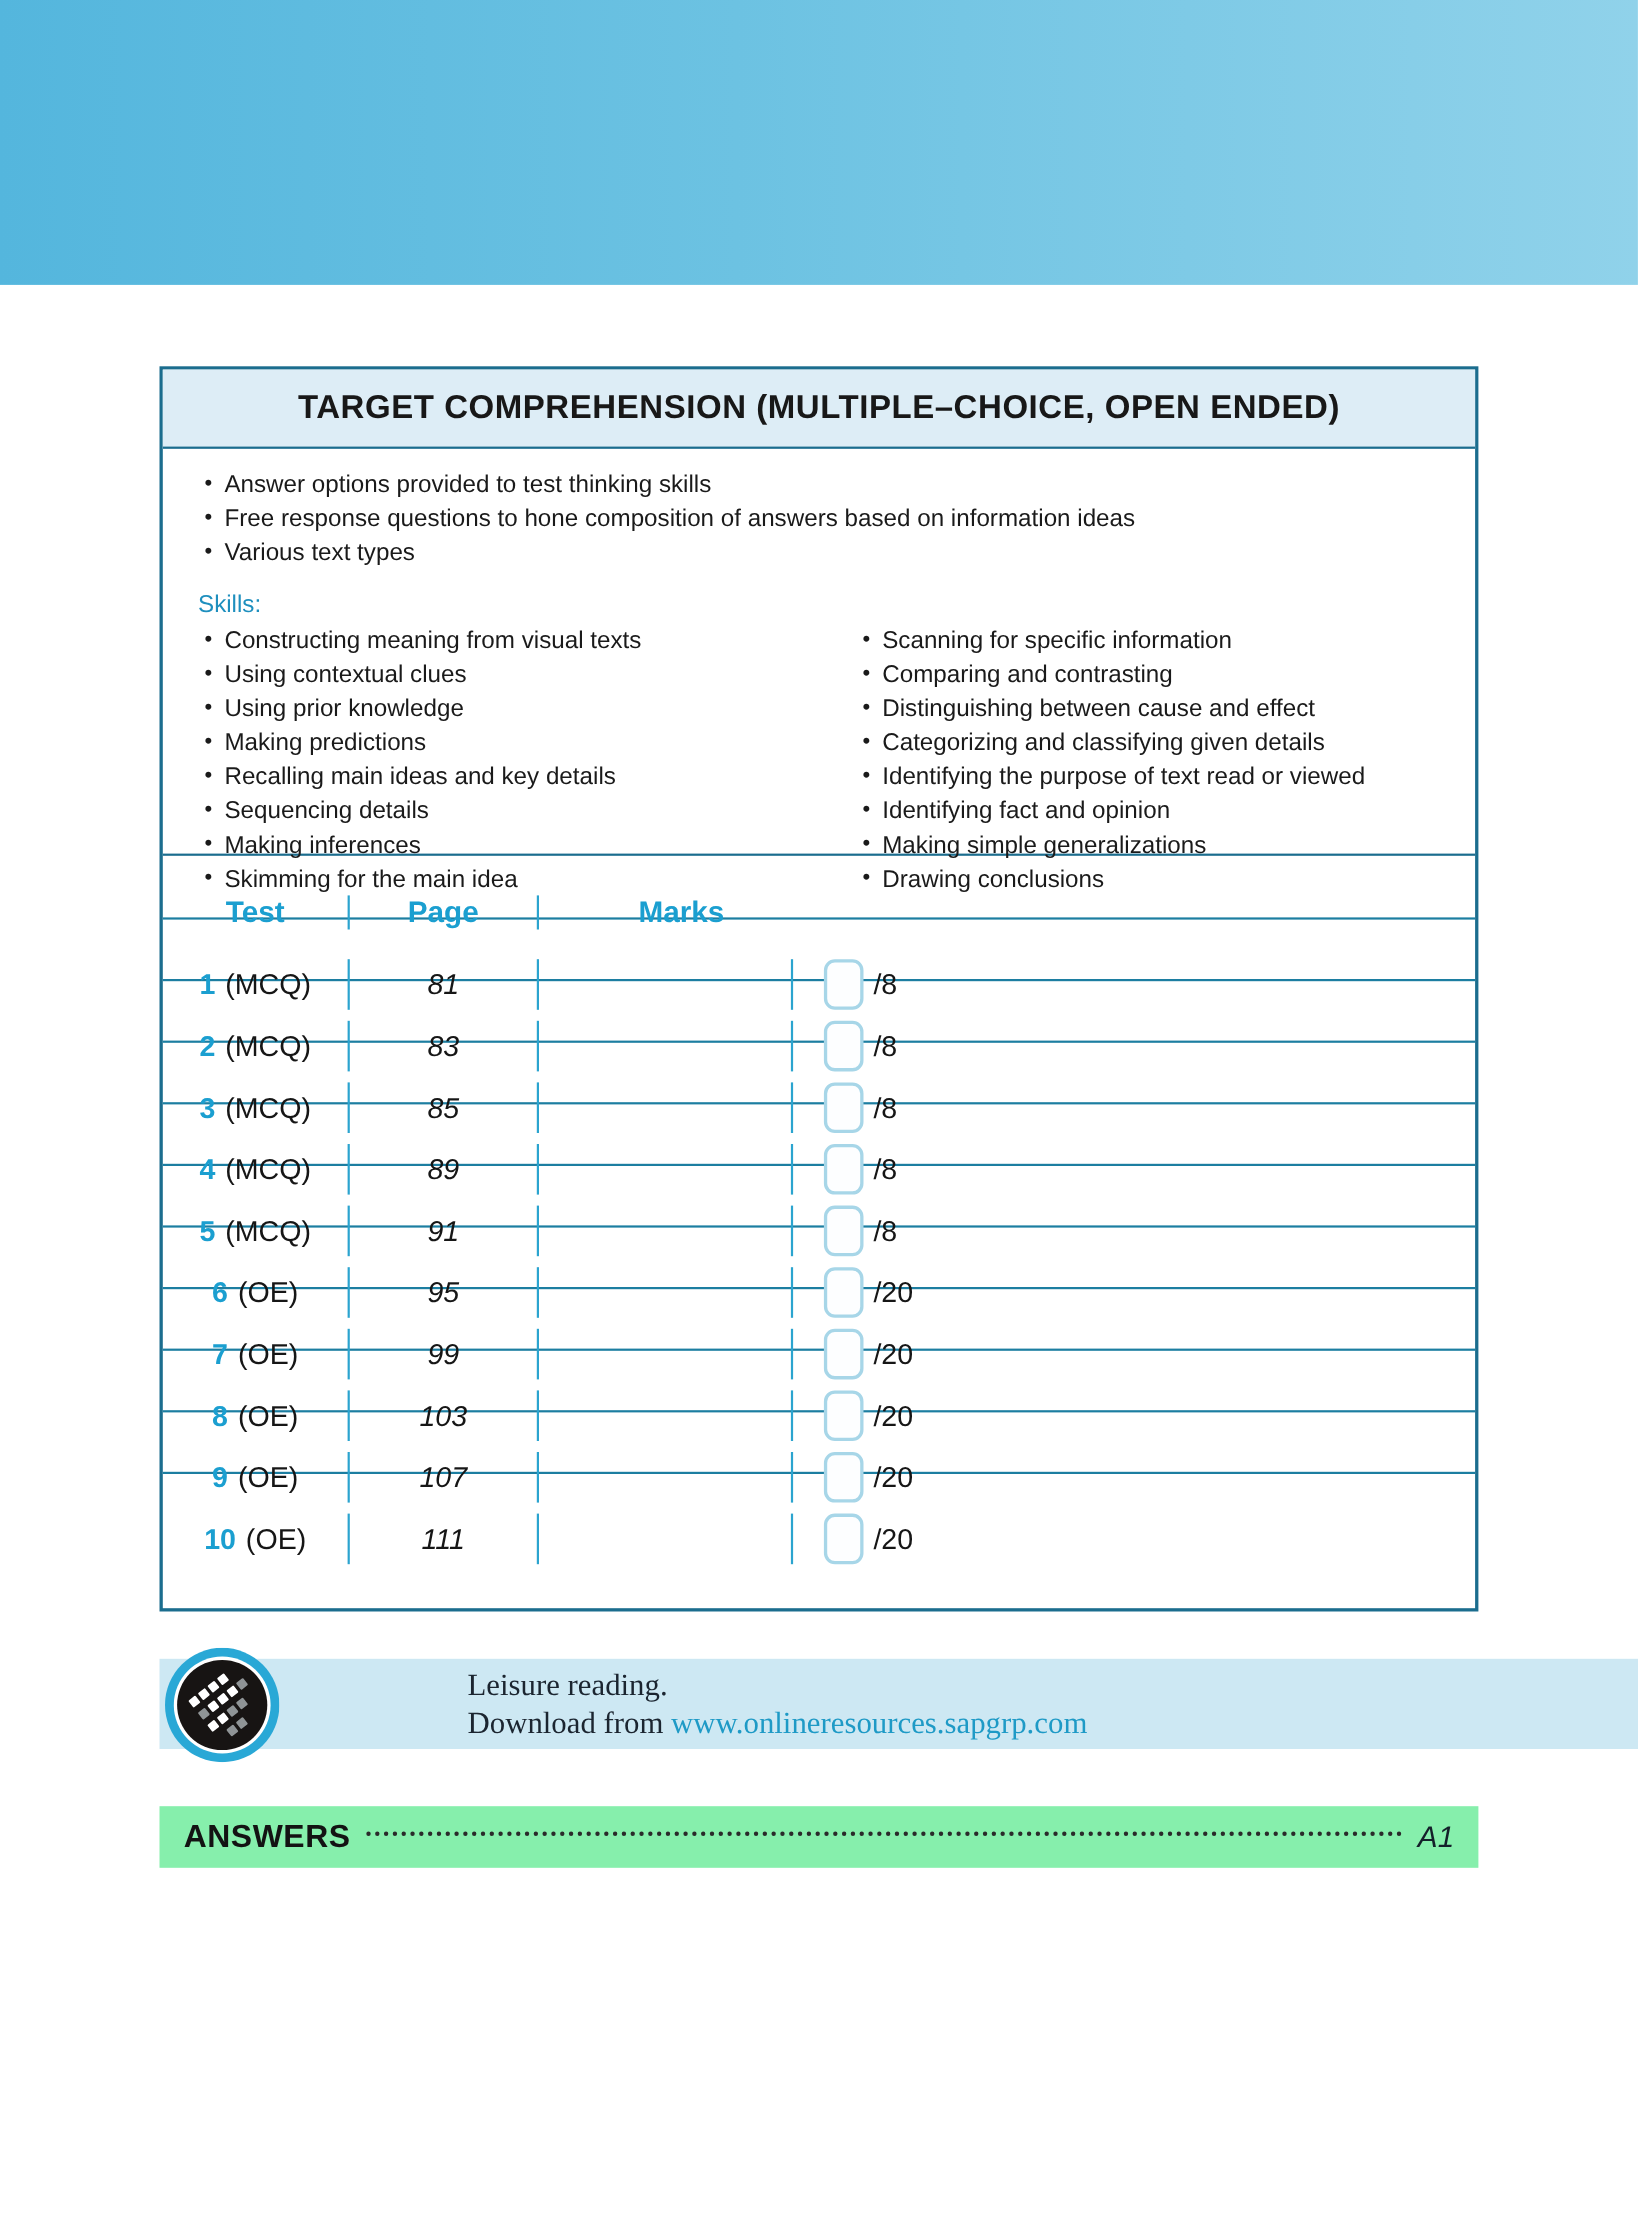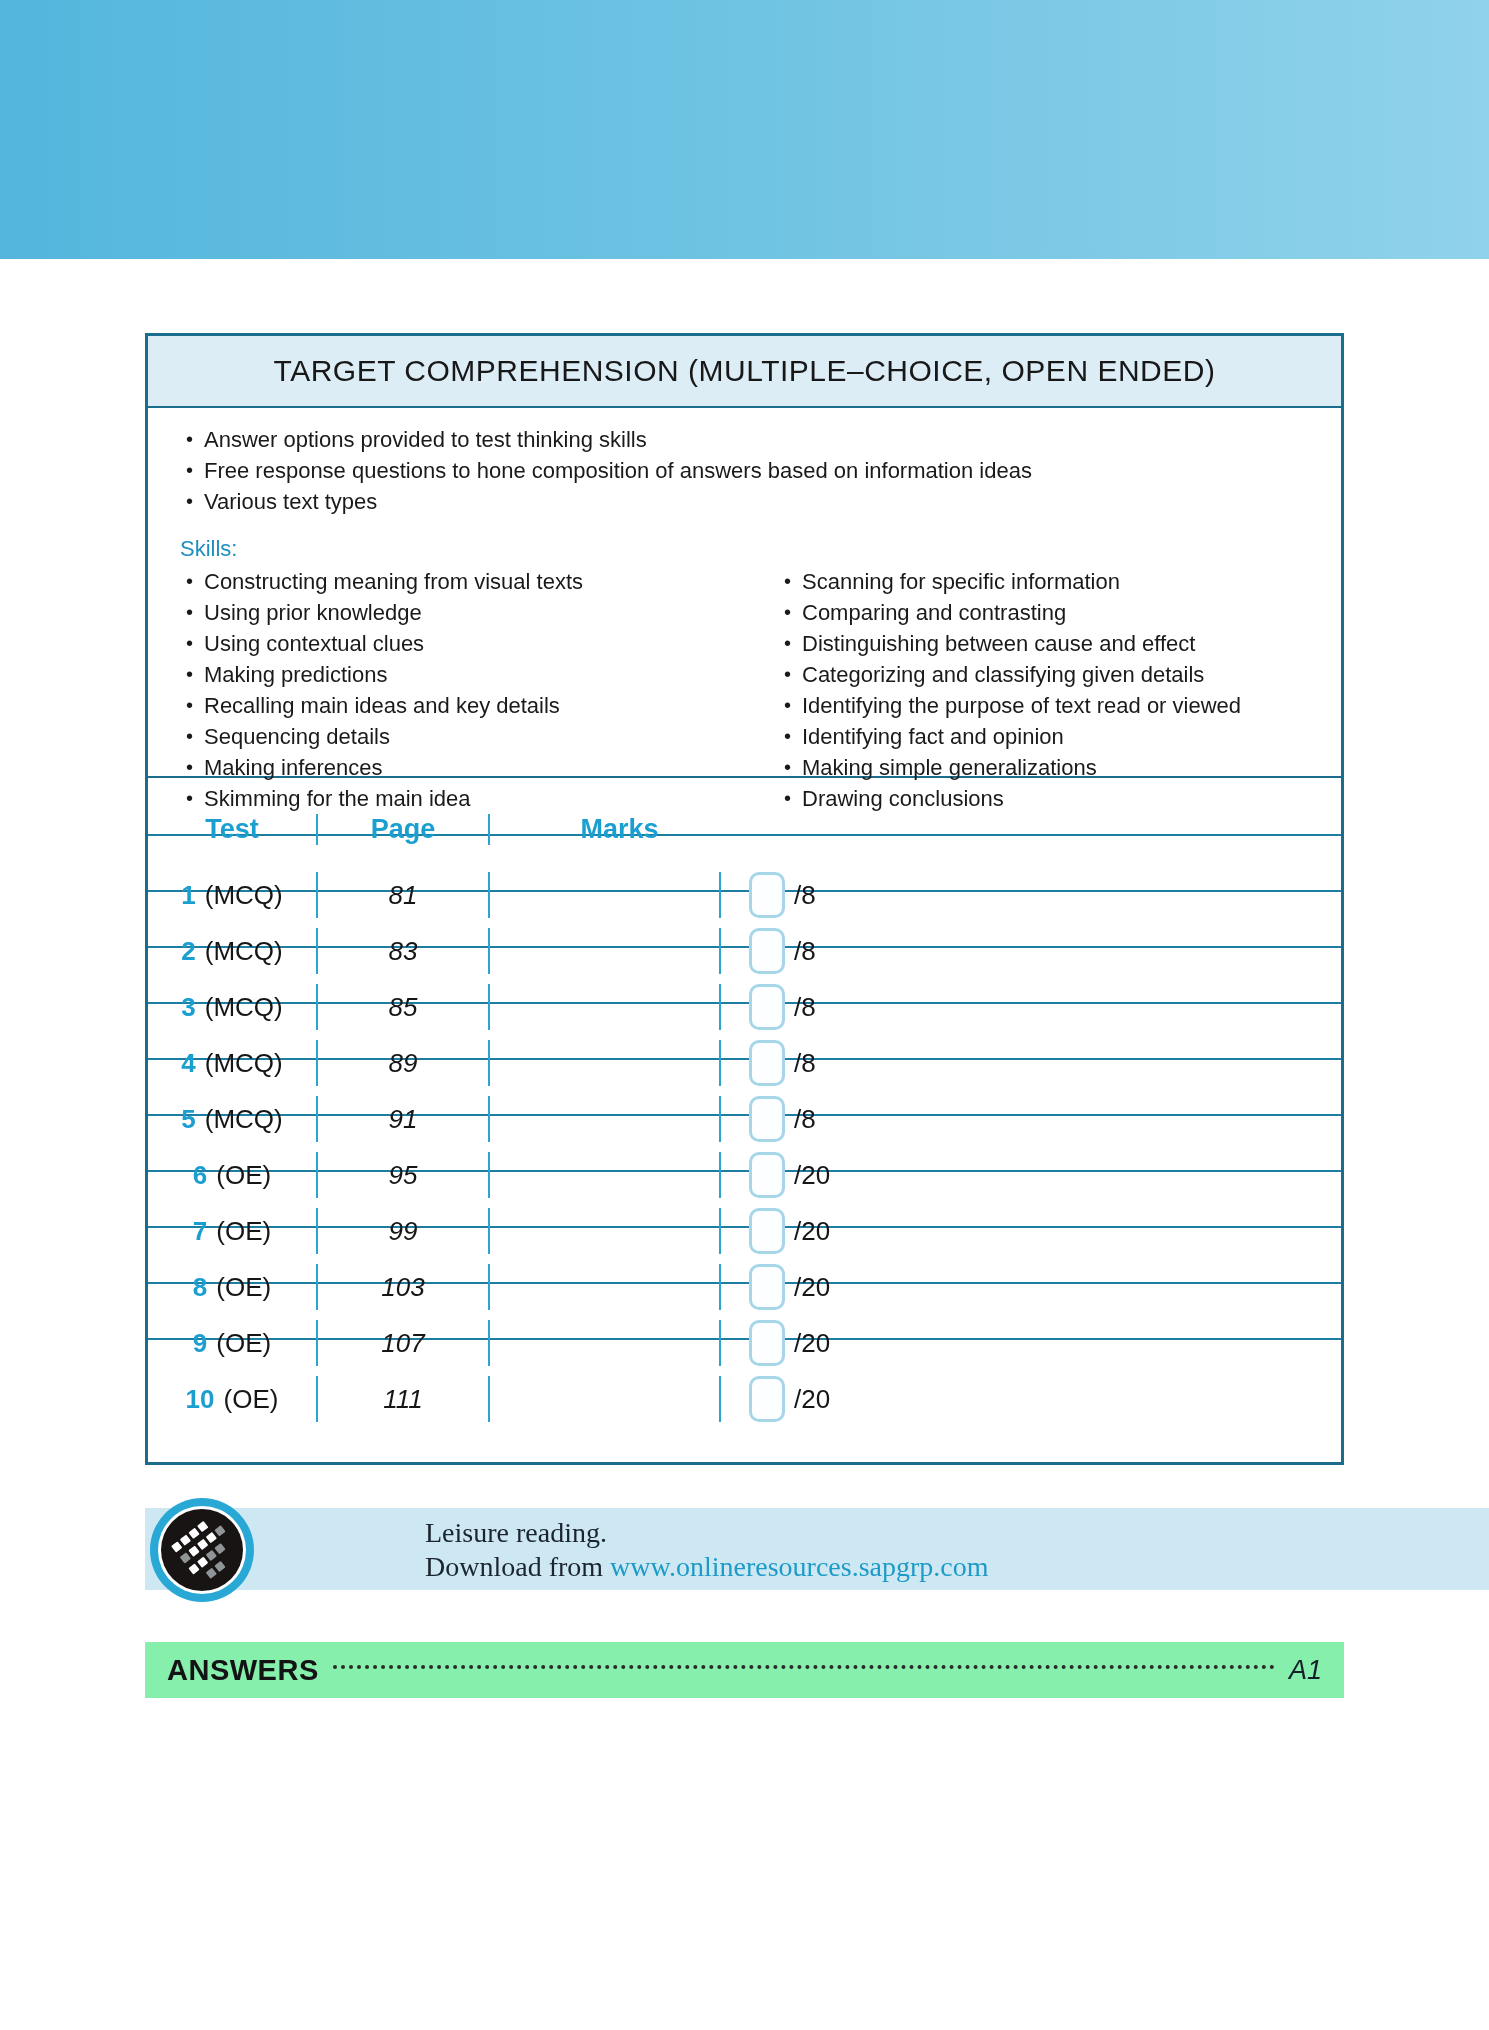--- a/index.html
+++ b/index.html
@@ -28,21 +28,21 @@
     background: #ffffff;
   }
   .title-bar {
     height: 70px;
     background: #ddedf6;
     border-bottom: 2px solid #1b6d8e;
     display: flex; align-items: center; justify-content: center;
   }
   .title-bar h1 {
     margin: 0;
-    font-size: 30px; font-weight: normal; color: #181818;
+    font-size: 30px; font-weight: bold; color: #181818;
     letter-spacing: 0.5px;
   }
 
   .upper-content { padding: 16px 20px 0 32px; height: 352px; box-sizing: content-box; }
   ul.plain { list-style: none; margin: 0; padding: 0; }
   ul.plain li {
     position: relative;
     padding-left: 24px;
     font-size: 22px; color: #1a1a1a;
     line-height: 31px;
@@ -147,22 +147,22 @@
         <li>Answer options provided to test thinking skills</li>
         <li>Free response questions to hone composition of answers based on information ideas</li>
         <li>Various text types</li>
       </ul>
 
       <div class="skills-label">Skills:</div>
 
       <div class="skills-cols">
         <ul class="plain skills-col-left">
           <li>Constructing meaning from visual texts</li>
+          <li>Using contextual clues</li>
           <li>Using prior knowledge</li>
-          <li>Using contextual clues</li>
           <li>Making predictions</li>
           <li>Recalling main ideas and key details</li>
           <li>Sequencing details</li>
           <li>Making inferences</li>
           <li>Skimming for the main idea</li>
         </ul>
         <ul class="plain skills-col-right">
           <li>Scanning for specific information</li>
           <li>Comparing and contrasting</li>
           <li>Distinguishing between cause and effect</li>

